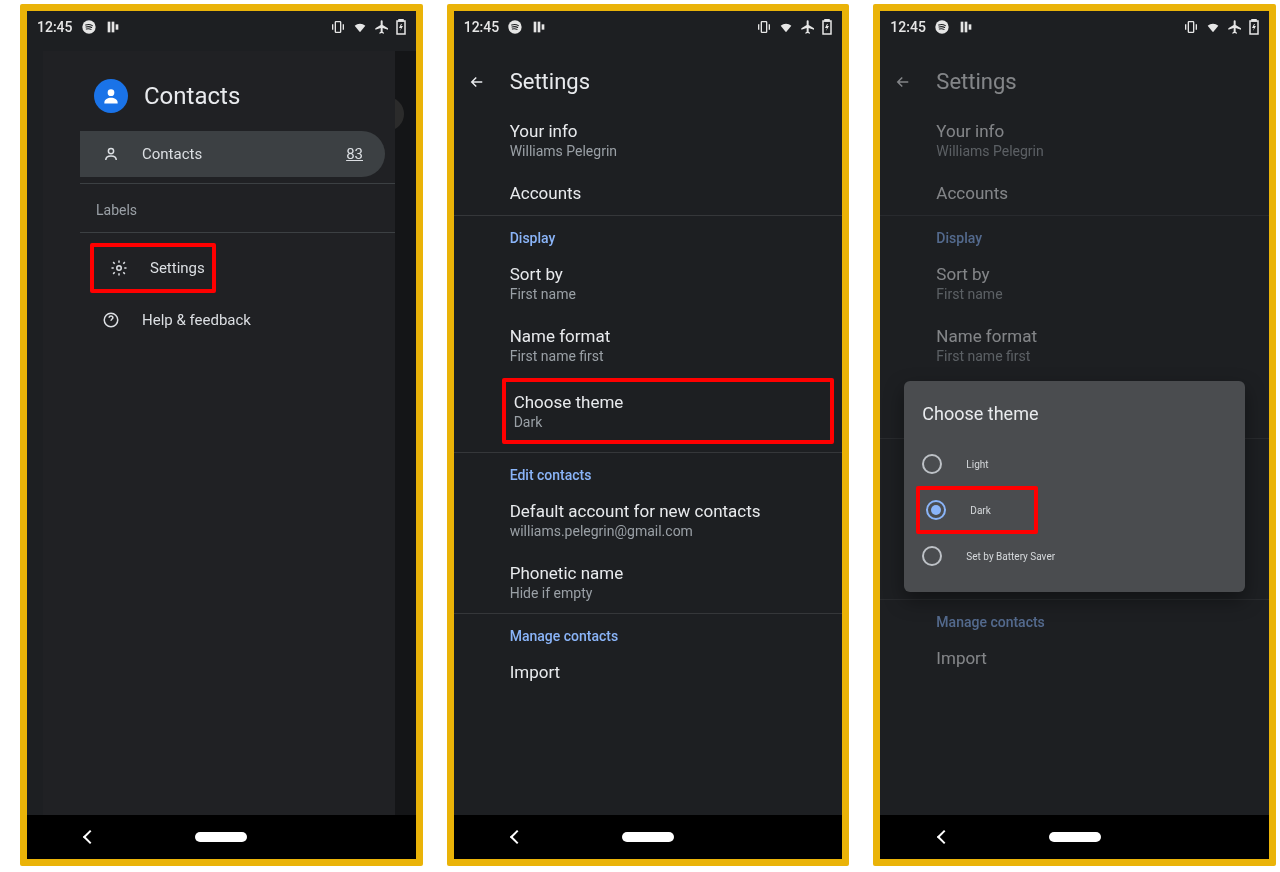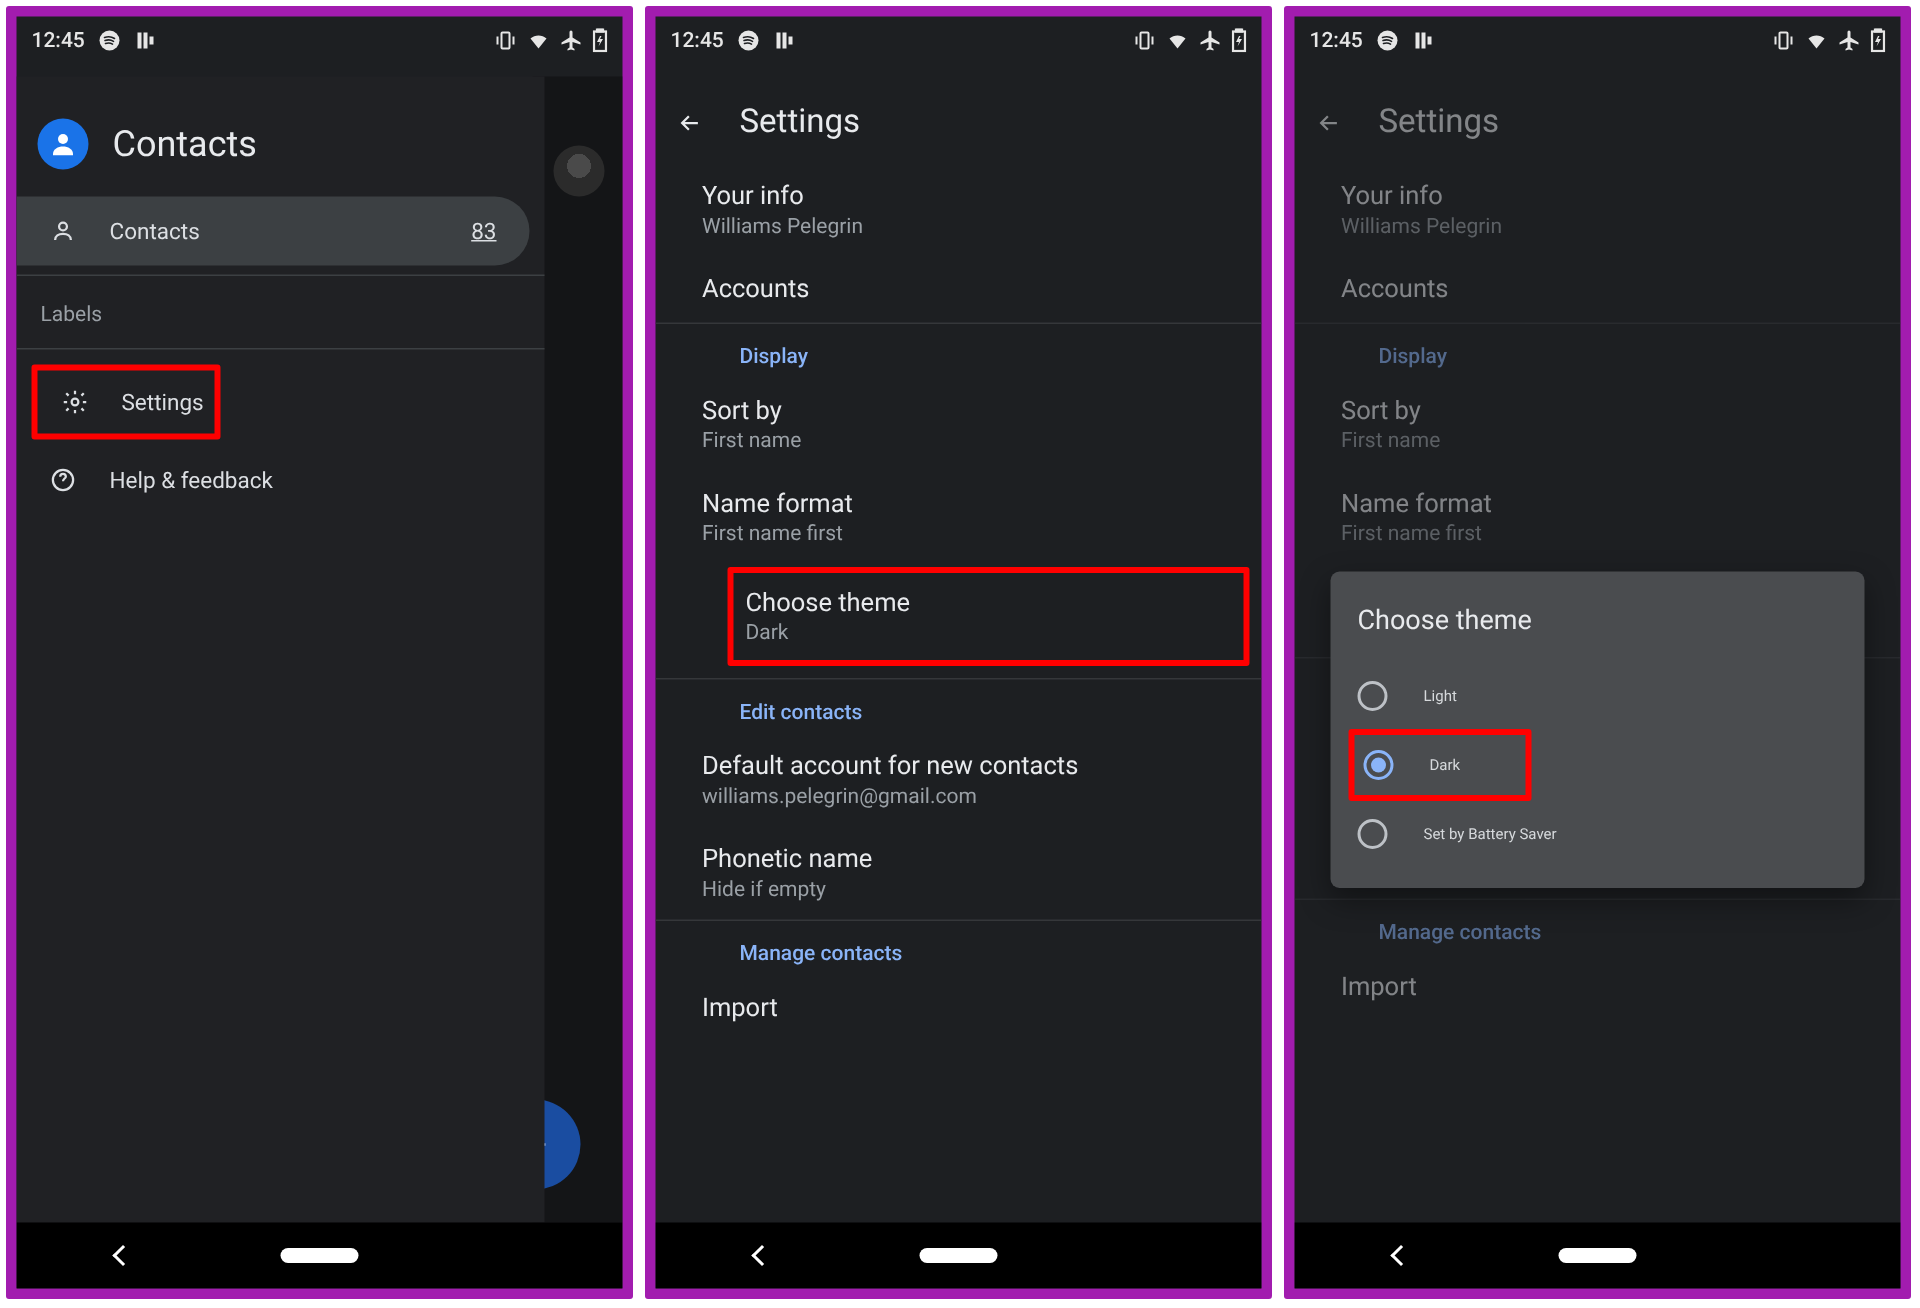--- a/index.html
+++ b/index.html
@@ -9,24 +9,25 @@
     width: 1280px;
     height: 872px;
     overflow: hidden;
     display: flex;
     gap: 8px;
     padding: 4px;
   }
   .phone {
     width: 418px;
     height: 862px;
-    background: #a21caf;
+    background: #eab308;
     position: relative;
     overflow: hidden;
     border-radius: 2px;
+    margin-left: 16px;
   }
   .screen {
     position: absolute;
     left: 7px; right: 7px; top: 7px; bottom: 7px;
     background: #1d1f22;
     overflow: hidden;
   }
   .status-bar {
     display: flex;
     align-items: center;
@@ -58,23 +59,24 @@
   .nav-pill {
     width: 52px; height: 10px;
     background: #fff;
     border-radius: 6px;
   }
 
   
   .s1-body { position: absolute; top: 40px; bottom: 44px; left: 0; right: 0; }
   .drawer {
     position: absolute;
-    left: 0; top: 0; bottom: 0;
+    left: 16px; top: 0; bottom: 0;
     width: 352px;
     background: #202124;
+    padding-left: 37px;
   }
   .behind {
     position: absolute;
     right: 0; top: 0; bottom: 0;
     width: 60px;
     background: #141517;
   }
   .avatar-behind {
     position: absolute;
     top: 46px; right: 12px;
@@ -156,21 +158,21 @@
     color: #e8eaed;
     font-size: 22px;
     font-weight: 400;
   }
   .settings-list {
     position: absolute;
     top: 58px; bottom: 0; left: 0; right: 0;
     overflow: hidden;
   }
   .row {
-    padding: 12px 0 12px 31px;
+    padding: 12px 0 12px 56px;
   }
   .row .title {
     color: #e8eaed;
     font-size: 17px;
   }
   .row .sub {
     color: #9aa0a6;
     font-size: 14px;
     margin-top: 2px;
   }

